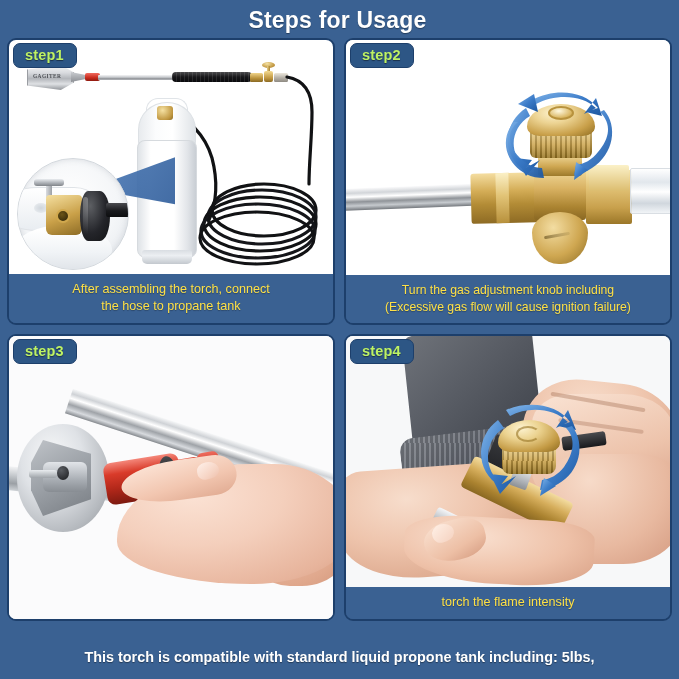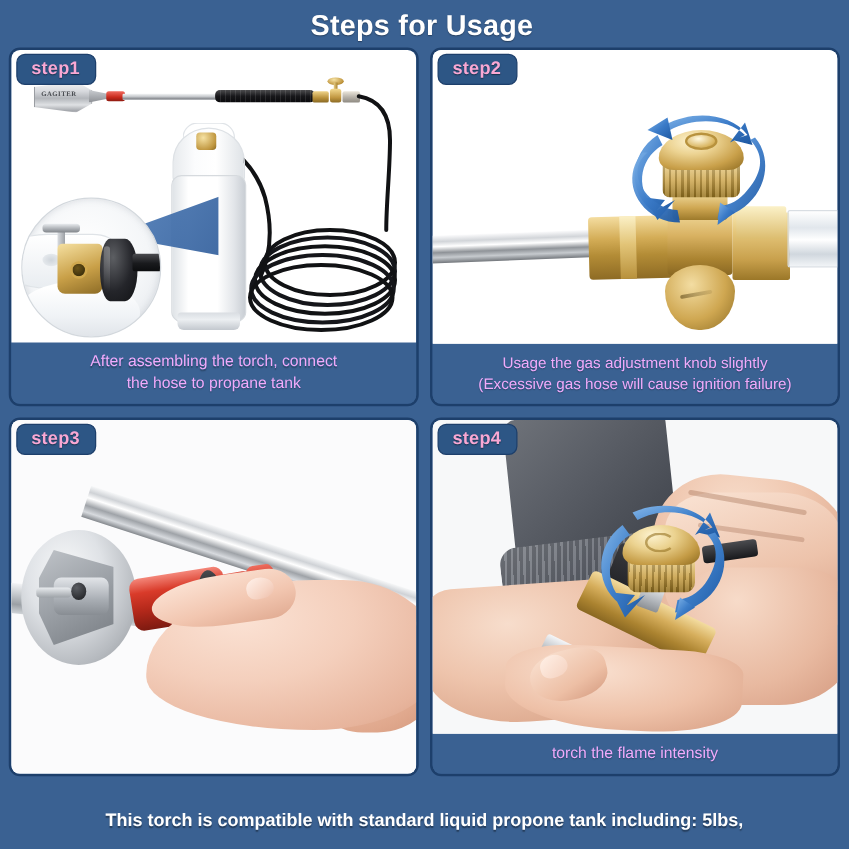--- a/index.html
+++ b/index.html
@@ -52,40 +52,40 @@
   .panel-photo {
     position: relative;
     flex: 1 1 auto;
     background: #ffffff;
     overflow: hidden;
   }
 
   .panel-caption {
     flex: 0 0 auto;
     background: #3a6192;
-    color: #f0abfc;
+    color: #fde047;
     font-size: 12.6px;
     font-weight: normal;
     text-align: center;
     line-height: 1.34;
     padding: 7px 6px 8px 6px;
     text-shadow: 0 1px 1px rgba(0,0,0,0.3);
   }
   .panel-caption.tall { padding: 7px 4px 8px 4px; font-size: 12.2px; }
 
   
   .step-badge {
     position: absolute;
     left: 4px;
     top: 3px;
     z-index: 40;
     background: #2d5685;
     border: 1.5px solid #1d3f6b;
     border-radius: 7px;
-    color: #f9a8d4;
+    color: #bef264;
     font-size: 14.5px;
     font-weight: bold;
     padding: 3px 12px 4px 11px;
     text-shadow: 0 1px 1px rgba(0,0,0,0.45);
     letter-spacing: 0.2px;
   }
 
   
   .s1 { position: absolute; inset: 0; }
 
@@ -666,22 +666,22 @@
           <path d="M34 26 C10 42 10 74 32 88 L40 78 L24 76 L34 94 L48 78 L34 86 C16 72 18 46 38 34 Z" fill="url(#ab2)"></path>
           <path d="M40 18 C62 6 92 8 106 26 L94 30 L110 34 L104 16 L92 32 L104 26 C90 12 62 12 44 22 Z" fill="url(#ab2)"></path>
           <path d="M22 40 C8 56 12 80 34 92 C40 95 46 96 52 96 L50 86 C42 86 34 82 28 76 C16 64 14 50 26 40 Z" fill="url(#ab2)" opacity="0.95"></path>
           <path d="M112 28 C126 44 122 72 100 86 C94 90 88 92 82 93 L84 83 C92 82 100 78 106 70 C118 56 120 42 108 30 Z" fill="url(#ab2)" opacity="0.95"></path>
           <path d="M96 88 L84 80 L82 98 Z" fill="url(#ab2)"></path>
           <path d="M26 22 L42 12 L46 30 Z" fill="url(#ab2)"></path>
         </svg>
       </div>
     </div>
     <div class="panel-caption tall">
-      <div>Usage the gas adjustment knob slightly</div>
-      <div>(Excessive gas hose will cause ignition failure)</div>
+      <div>Turn the gas adjustment knob including</div>
+      <div>(Excessive gas flow will cause ignition failure)</div>
     </div>
   </div>
 
   <div class="panel">
     <div class="step-badge">step3</div>
     <div class="panel-photo">
       <div class="s3">
         <div class="s3-shaft"></div>
         <div class="s3-shaft2"></div>
         <div class="s3-bell"></div>

